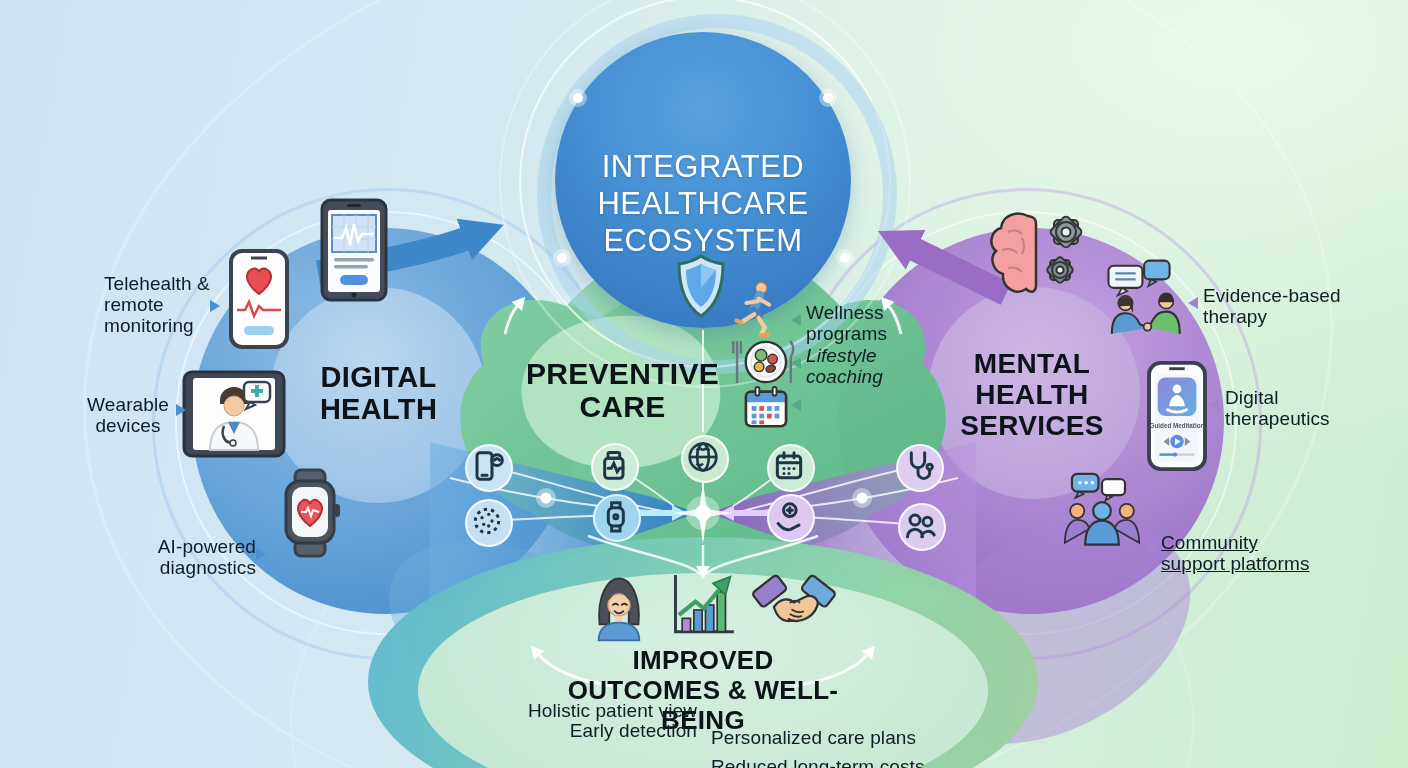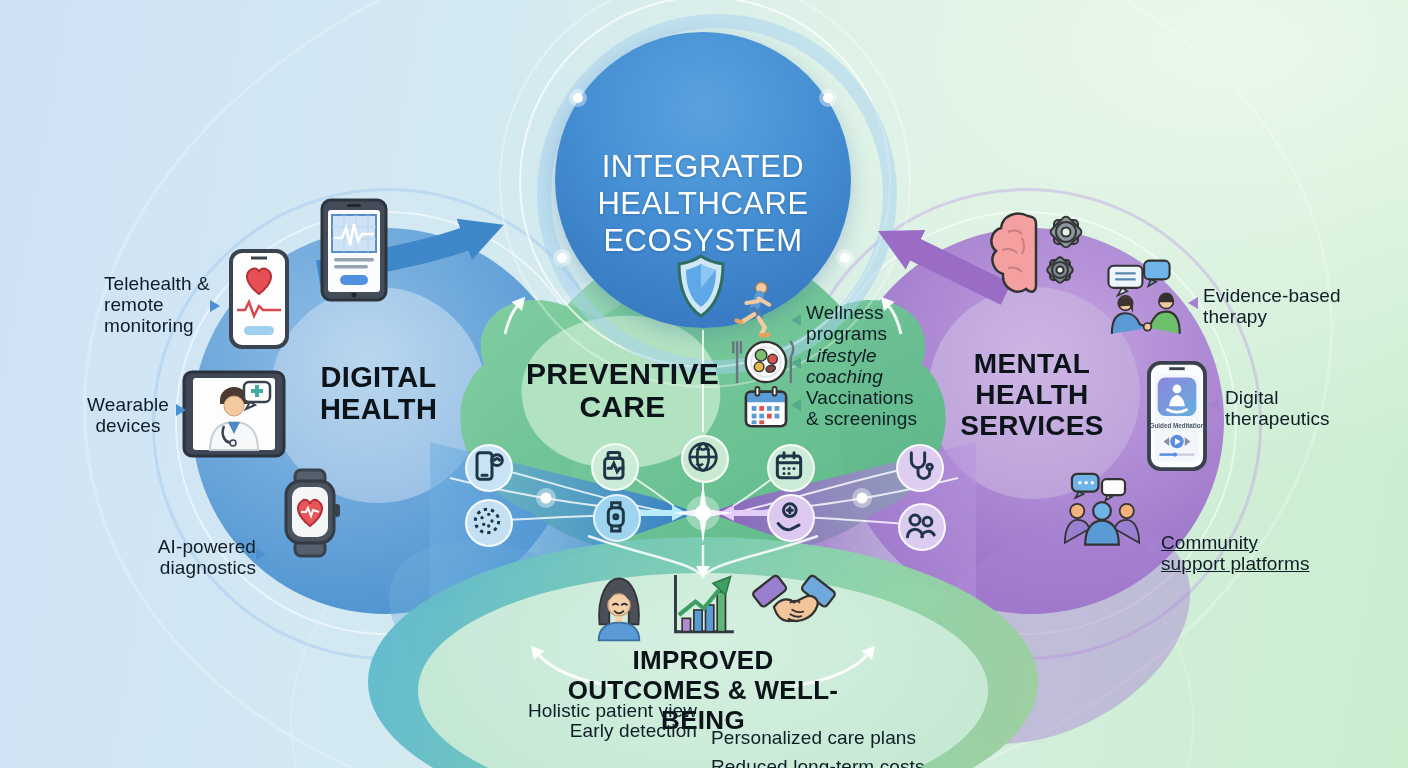--- a/index.html
+++ b/index.html
@@ -499,21 +499,20 @@
   <div class="abs z9 lbl" style="left:150px;top:537px;width:106px;text-align:right;">AI-powered diagnostics</div>
   <div class="abs z9 tri" style="left:256px;top:548px;border-width:6px 0 6px 10px;border-color:transparent transparent transparent #4a90d2;"></div>
 
   <div class="abs z9 tri" style="left:791px;top:314px;border-width:6px 10px 6px 0;border-color:transparent #54ab8c transparent transparent;"></div>
   <div class="abs z9 lbl" style="left:806px;top:303px;width:95px;">Wellness programs</div>
 
   <div class="abs z9 tri" style="left:791px;top:357px;border-width:6px 10px 6px 0;border-color:transparent #54ab8c transparent transparent;"></div>
   <div class="abs z9 lbl" style="left:806px;top:346px;width:92px;font-style:italic;">Lifestyle coaching</div>
 
   <div class="abs z9 tri" style="left:791px;top:399px;border-width:6px 10px 6px 0;border-color:transparent #54ab8c transparent transparent;"></div>
-  <div class="abs z9 lbl" style="left:806px;top:388px;width:120px;">Vaccinations &amp; screenings</div>
 
   <div class="abs z9 tri" style="left:1188px;top:297px;border-width:6px 10px 6px 0;border-color:transparent #a583cd transparent transparent;"></div>
   <div class="abs z9 lbl" style="left:1203px;top:286px;width:142px;">Evidence-based therapy</div>
 
   <div class="abs z9 tri" style="left:1209px;top:399px;border-width:6px 10px 6px 0;border-color:transparent #a583cd transparent transparent;"></div>
   <div class="abs z9 lbl" style="left:1225px;top:388px;width:114px;">Digital therapeutics</div>
 
   <div class="abs z9 tri" style="left:1145px;top:543px;border-width:6px 10px 6px 0;border-color:transparent #a583cd transparent transparent;"></div>
   <div class="abs z9 lbl" style="left:1161px;top:533px;width:164px;text-decoration:underline;">Community support platforms</div>
 

